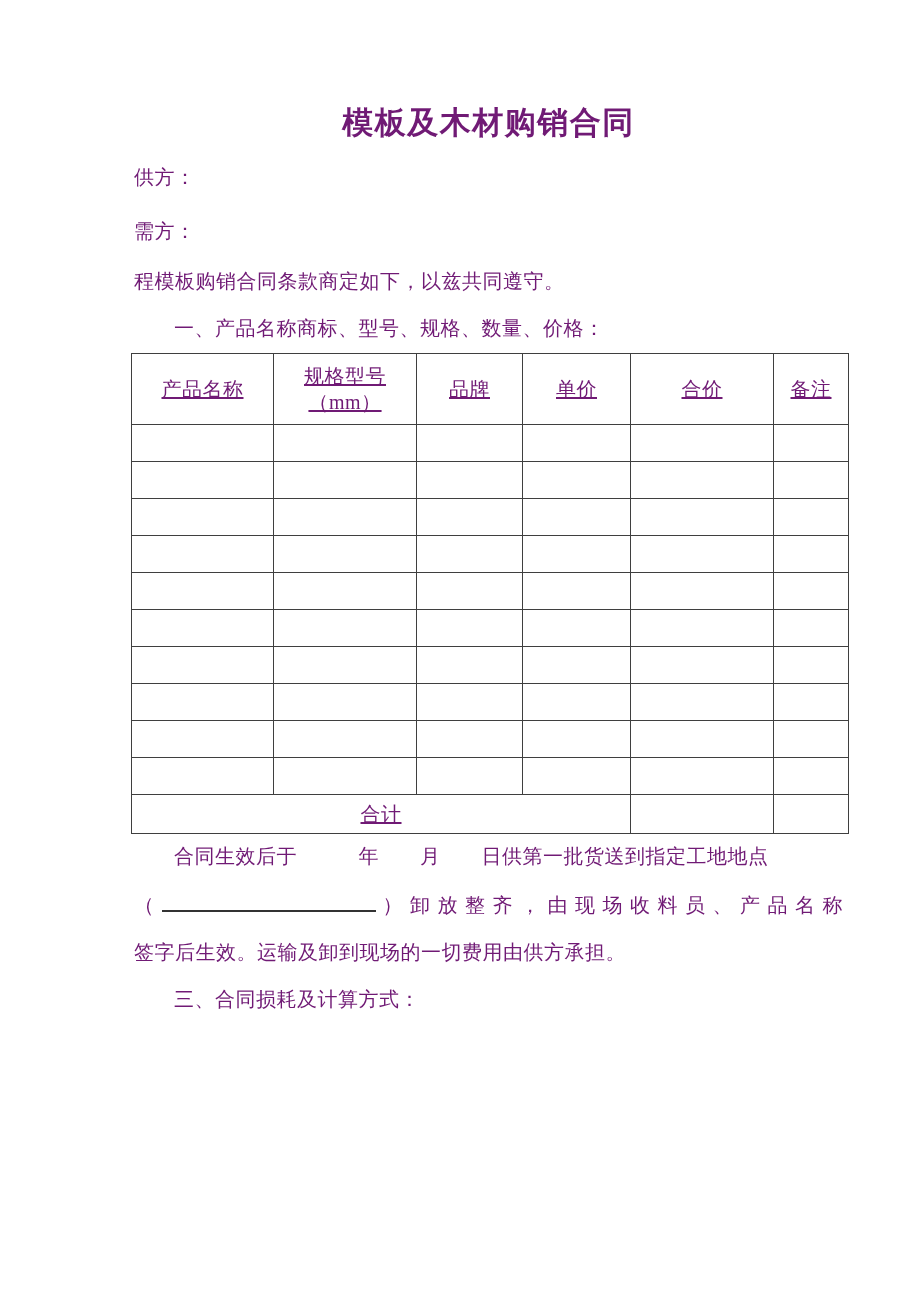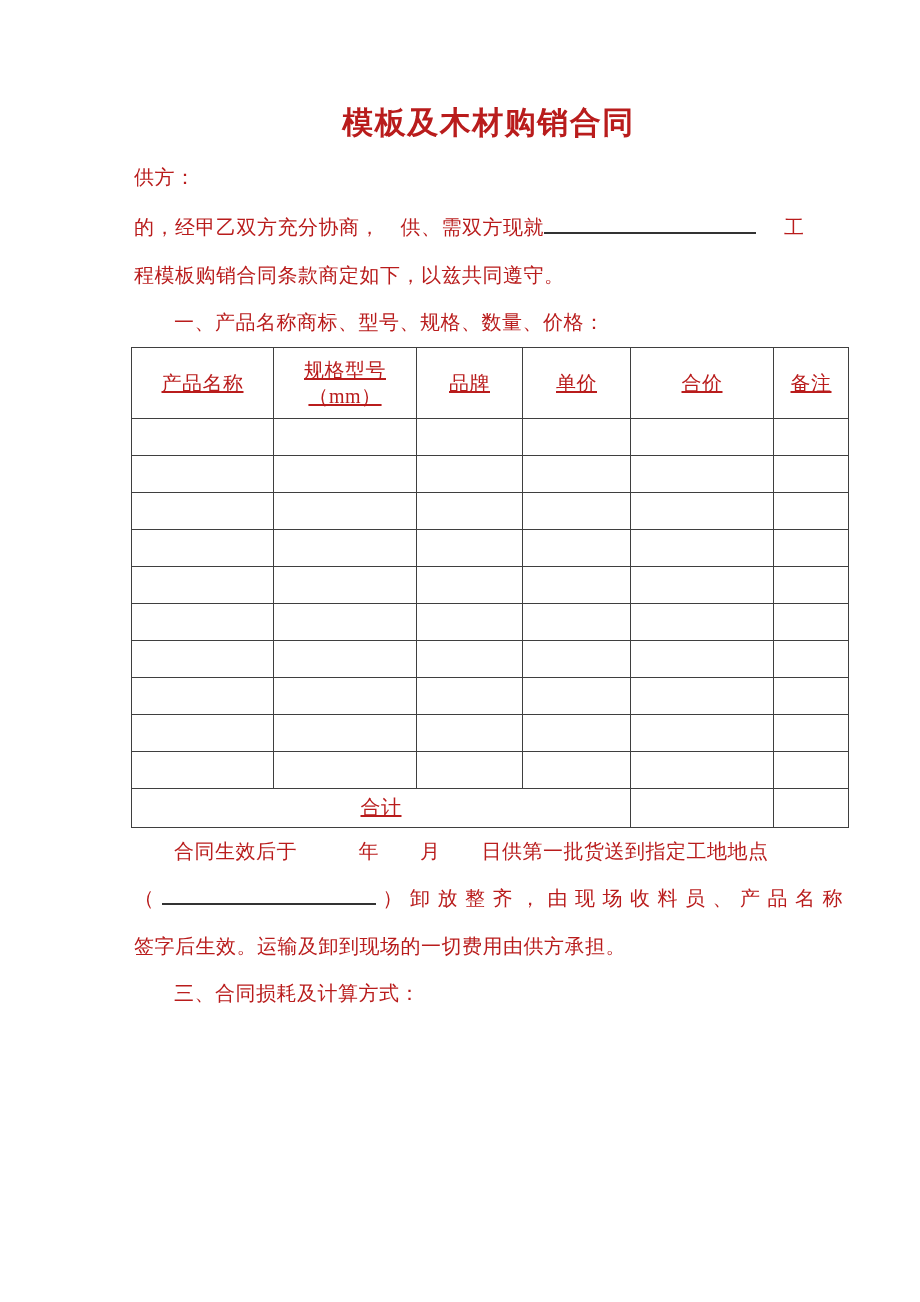--- a/index.html
+++ b/index.html
@@ -2,42 +2,42 @@
 <html><head>
 <meta charset="utf-8">
 <style>
   * { margin: 0; padding: 0; box-sizing: border-box; }
   html, body { background: #c0c0c0; }
   .page {
     width: 920px;
     height: 1302px;
     margin: 0 auto;
     background: #ffffff;
-    color: #b91c1c;
+    color: #701a75;
     font-family: "Liberation Serif", "DejaVu Serif", serif;
     font-size: 20px;
     letter-spacing: 0.5px;
     padding: 0 77px 0 134px;
     overflow: hidden;
   }
   .doc-title {
     margin-top: 100px;
     font-size: 31px;
     font-weight: bold;
     letter-spacing: 1.5px;
     text-align: center;
     line-height: 46px;
     white-space: nowrap;
   }
   .party-line { line-height: 54px; }
   .party-line.first { margin-top: 4px; }
   .line { line-height: 47.5px; white-space: nowrap; }
   .jline { white-space: normal; text-align-last: justify; }
   .indent-sm { padding-left: 28px; }
-  .indent { padding-left: 40px; }
+  .indent { padding-left: 40px; font-family: Liberation Mono, monospace; }
   .blank {
     display: inline-block;
     border-bottom: 2px solid #333333;
     height: 18px;
     vertical-align: baseline;
   }
   .blank-project { width: 212px; }
   .blank-location { width: 214px; }
   .tail-gap { margin-left: 28px; }
   table.products {
@@ -66,25 +66,25 @@
 </head>
 <body>
 
 <div class="page">
 
   <h1 class="doc-title">模板及木材购销合同</h1>
 
   <div class="party-line first">
     <span>供方：</span>
   </div>
+  <div class="party-line">
+    <span>需方：</span>
+  </div>
 
   <div>
-    <div class="line">
-      <span>的，经甲乙双方充分协商，　供、需双方现就</span><span class="blank blank-project"></span><span class="tail-gap">工</span>
-    </div>
     <div class="line">程模板购销合同条款商定如下，以兹共同遵守。</div>
   </div>
 
   <div class="line indent">一、产品名称商标、型号、规格、数量、价格：</div>
 
   <table class="products">
     <colgroup>
       <col class="c1">
         <col class="c2">
         <col class="c3">

